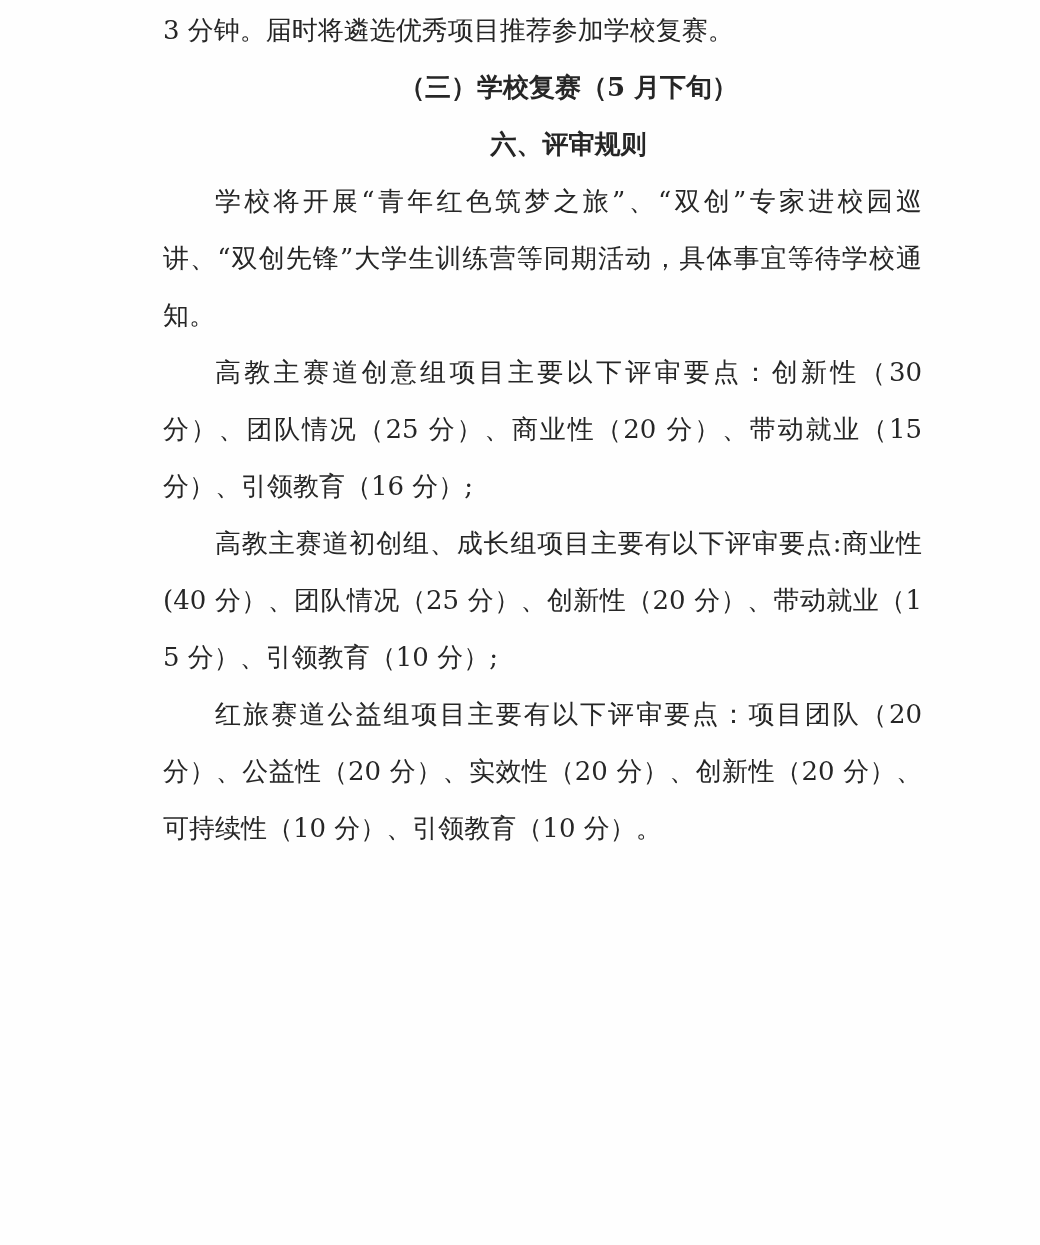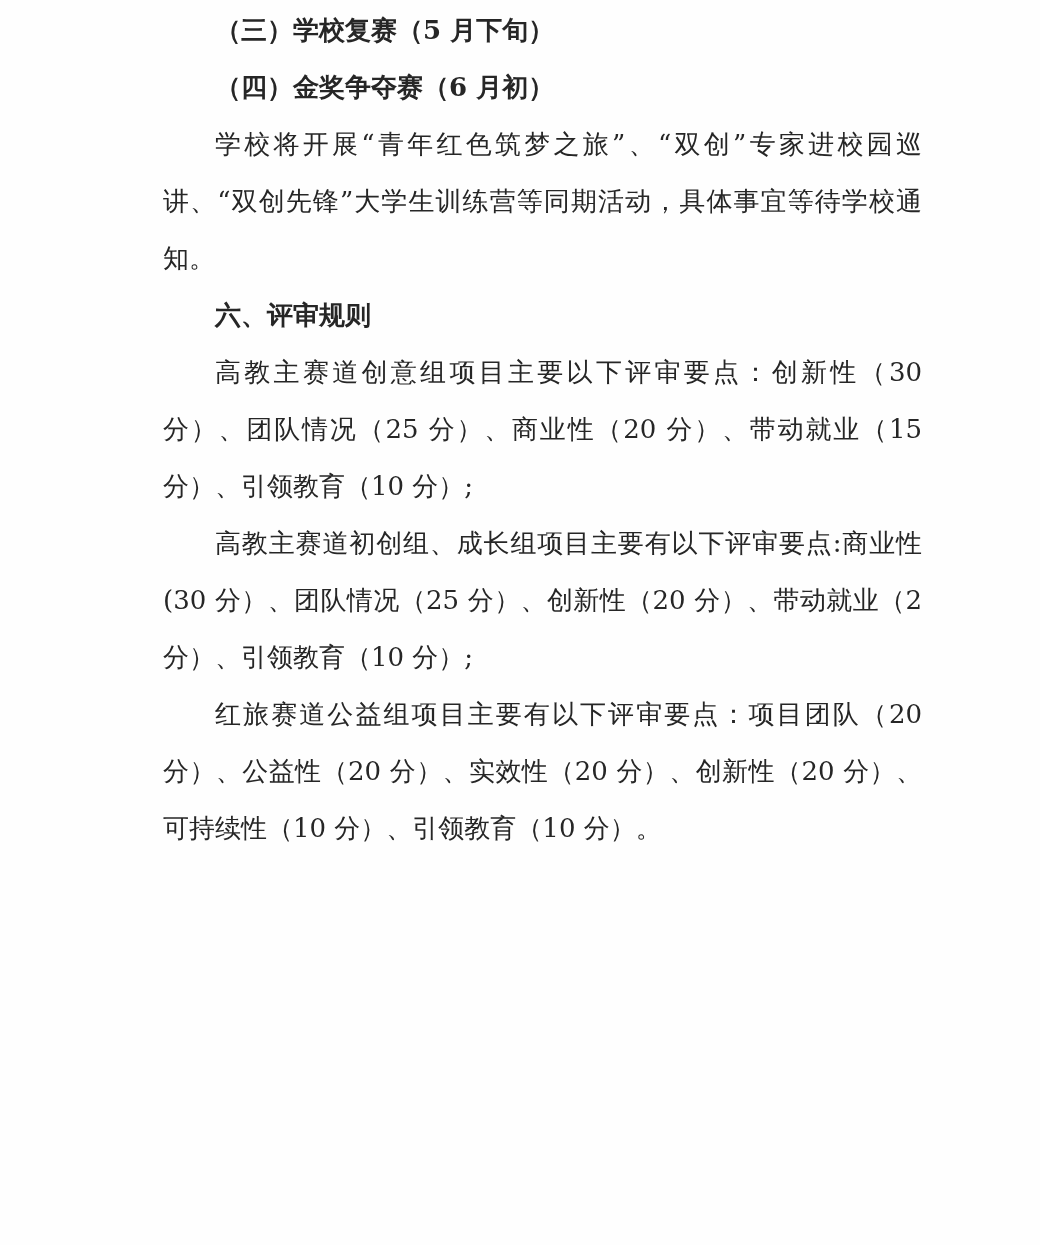--- a/index.html
+++ b/index.html
@@ -28,29 +28,29 @@
     margin: 0;
     text-align: justify;
     text-justify: inter-character;
     word-break: break-all;
   }
   .block.indent {
     text-indent: 2em;
   }
   .block.heading {
     font-weight: bold;
-    text-align: left;
+    text-align: center;
   }
 </style>
 </head>
 <body>
 
 <div class="page" style="background: rgb(254, 254, 254); color: rgb(38, 38, 38);">
   <div id="doc-body">
+      <p class="block body">3 分钟。届时将遴选优秀项目推荐参加学校复赛。</p>
       <p class="block heading indent">（三）学校复赛（5 月下旬）</p>
-      <p class="block heading indent">（四）金奖争夺赛（6 月初）</p>
+      <p class="block heading indent">六、评审规则</p>
       <p class="block body indent">学校将开展“青年红色筑梦之旅”、“双创”专家进校园巡讲、“双创先锋”大学生训练营等同期活动，具体事宜等待学校通知。</p>
-      <p class="block heading indent">六、评审规则</p>
-      <p class="block body indent">高教主赛道创意组项目主要以下评审要点：创新性（30 分）、团队情况（25 分）、商业性（20 分）、带动就业（15 分）、引领教育（10 分）;</p>
-      <p class="block body indent">高教主赛道初创组、成长组项目主要有以下评审要点:商业性(30 分）、团队情况（25 分）、创新性（20 分）、带动就业（2 分）、引领教育（10 分）;</p>
+      <p class="block body indent">高教主赛道创意组项目主要以下评审要点：创新性（30 分）、团队情况（25 分）、商业性（20 分）、带动就业（15 分）、引领教育（16 分）;</p>
+      <p class="block body indent">高教主赛道初创组、成长组项目主要有以下评审要点:商业性(40 分）、团队情况（25 分）、创新性（20 分）、带动就业（15 分）、引领教育（10 分）;</p>
       <p class="block body indent">红旅赛道公益组项目主要有以下评审要点：项目团队（20 分）、公益性（20 分）、实效性（20 分）、创新性（20 分）、可持续性（10 分）、引领教育（10 分）。</p>
     </div>
 </div>
 
 </body></html>

